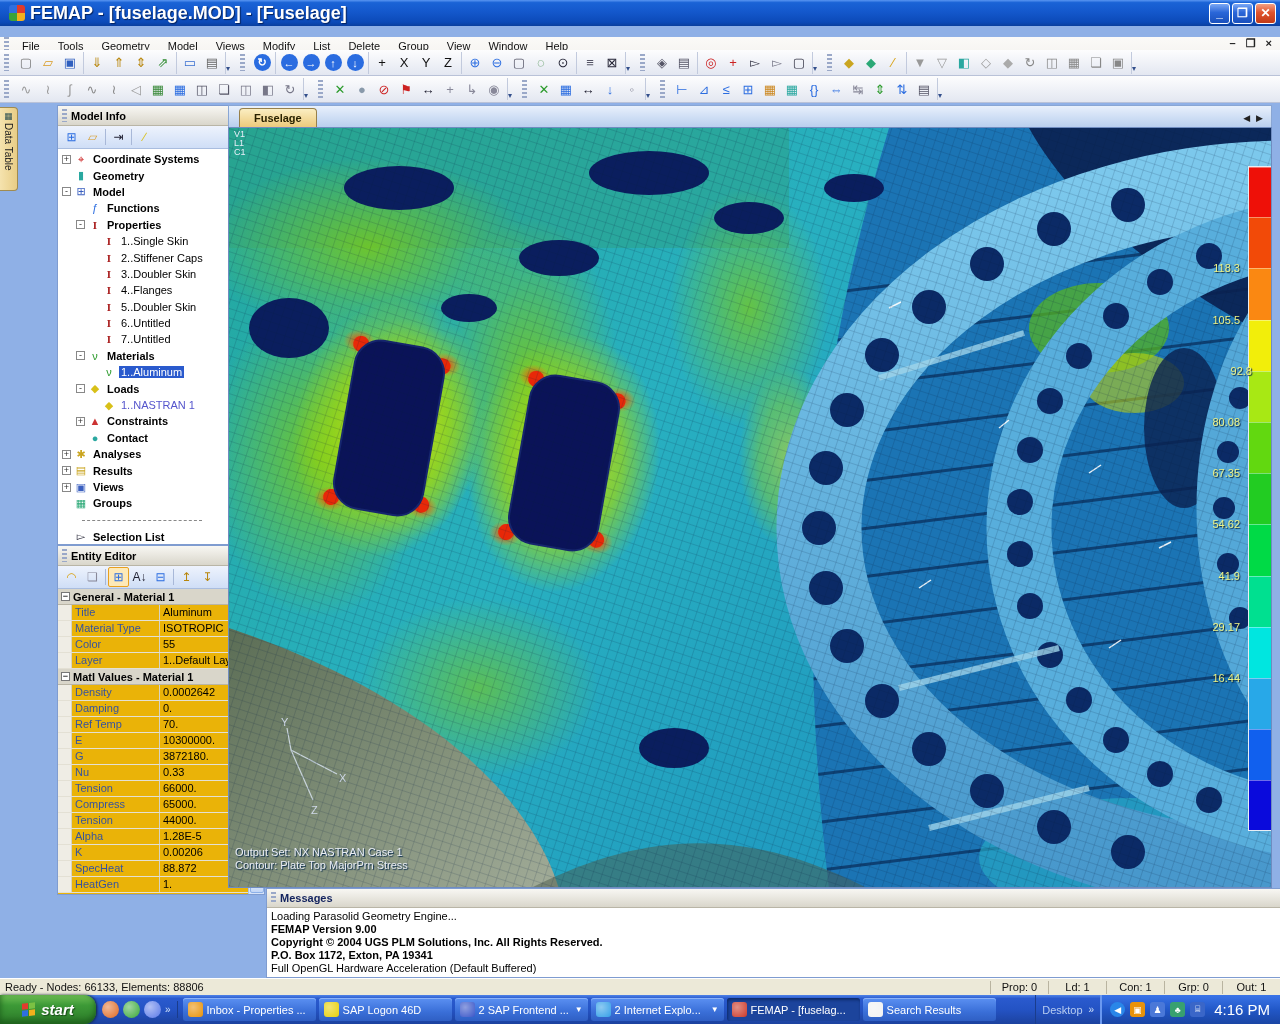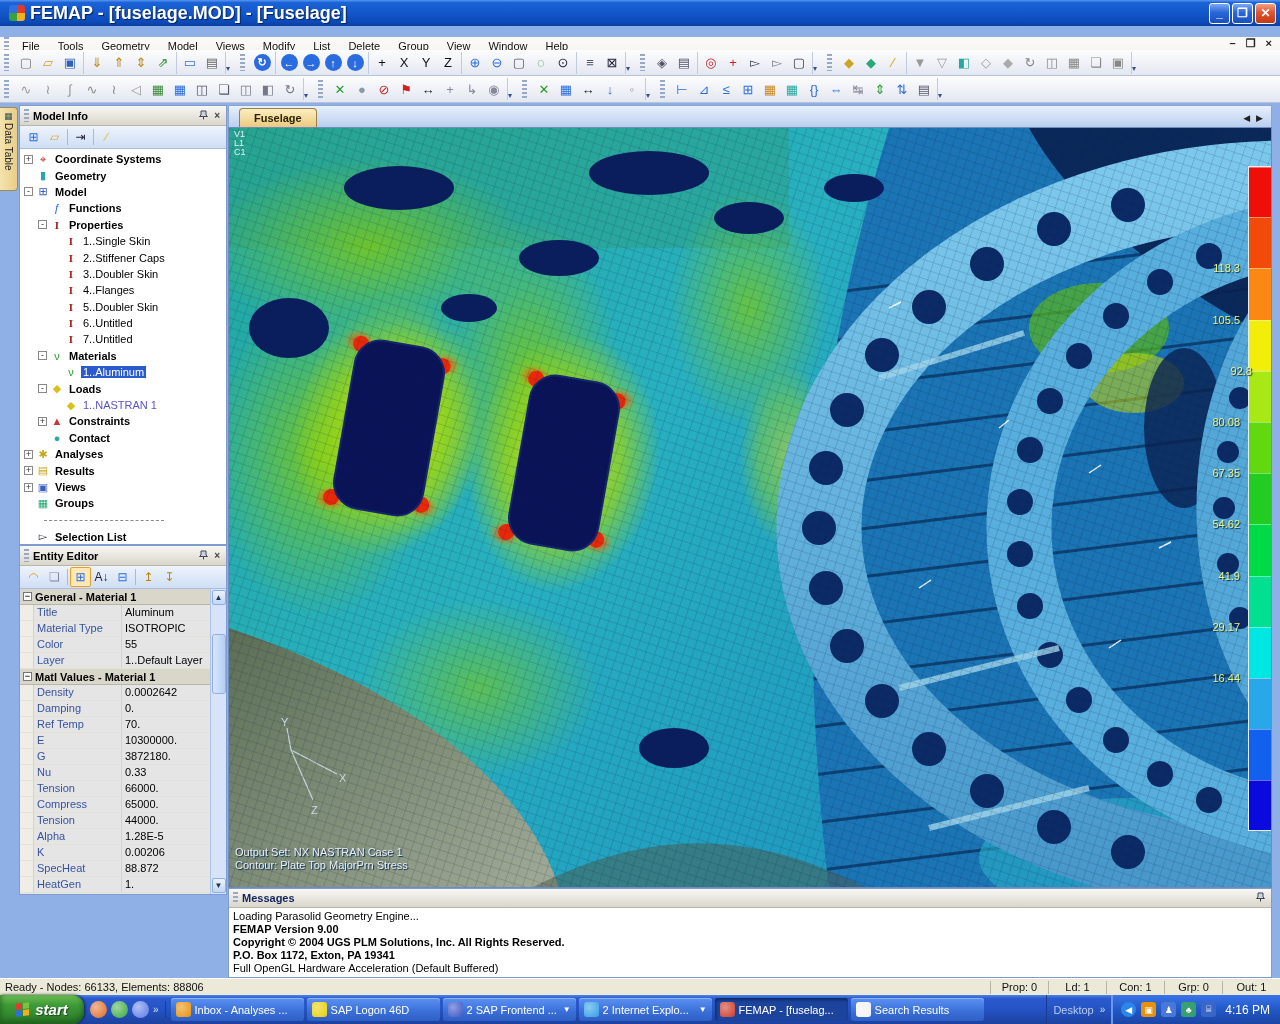--- a/index.html
+++ b/index.html
@@ -33,21 +33,21 @@
   #toolbar1 { top:50px; height:26px; } #toolbar2 { top:76px; height:27px; }
   .tb-bar { display:flex; align-items:center; height:100%; }
   .tb-group { display:flex; align-items:center; padding:0 2px; border-right:1px solid #c2cadd; }
   .tb-btn { width:22px; height:22px; display:flex; align-items:center; justify-content:center;
     font-size:13px; border-radius:2px; }
   .tb-btn .circ { width:17px; height:17px; border-radius:50%; display:flex; align-items:center;
     justify-content:center; color:#fff; font-size:11px; font-weight:bold; }
   .tb-overflow { font-size:8px; color:#34508c; width:10px; align-self:flex-end; padding-bottom:2px; }
 
   
-  .panel { position:absolute; background:#e5e5e5; border:1px solid #7f9cd0; display:flex; flex-direction:column; }
+  .panel { position:absolute; background:#eab308; border:1px solid #7f9cd0; display:flex; flex-direction:column;margin-left:38px; }
   .panel-title { height:20px; background:linear-gradient(180deg,#f8f7f3,#d9d6cb);
     border-bottom:1px solid #b9b5a6; display:flex; align-items:center; font-size:11px; font-weight:bold; }
   .panel-title .t { flex:1; color:#000; }
   .panel-title .pticon { margin-right:6px; color:#444; font-size:10px; }
   .panel-toolbar { height:23px; background:linear-gradient(180deg,#eef3fd,#cfdef6);
     border-bottom:1px solid #a9bddf; display:flex; align-items:center; padding-left:3px; }
   .panel-toolbar .tb-btn { width:21px; height:20px; font-size:12px; }
   .pt-sep { width:1px; height:16px; background:#a8b8d8; margin:0 2px; }
 
   #model-info { left:19px; top:105px; width:208px; height:440px; }
@@ -116,21 +116,21 @@
   
   #statusbar { position:absolute; left:0; top:978px; width:1280px; height:17px; background:#ece9d8;
     border-top:1px solid #fff; display:flex; align-items:center; font-size:11px; color:#111; }
   #status-left { flex:1; padding-left:5px; }
   .status-field { width:58px; text-align:center; border-left:1px solid #b9b4a0; height:13px; line-height:13px; }
 
   
   #taskbar { position:absolute; left:0; top:995px; width:1280px; height:29px;
     background:linear-gradient(180deg,#4f83e8 0%,#2a5ace 12%,#2453c4 50%,#1c429f 100%);
     display:flex; align-items:center; }
-  #start-btn { width:84px; height:29px; border-radius:0 12px 12px 0;
+  #start-btn { width:96px; height:29px; border-radius:0 12px 12px 0;
     background:linear-gradient(180deg,#6fbf55 0%,#3d9a37 35%,#2e7f2b 90%);
     box-shadow:inset 0 -3px 6px #1c5c1a, 1px 0 3px #123; display:flex; align-items:center; justify-content:center; gap:5px; }
   #start-flag { width:14px; height:14px; transform:skewY(-6deg); display:grid;
     grid-template-columns:6px 6px; grid-template-rows:6px 6px; gap:1px; }
   #start-flag i { display:block; } 
   #start-label { color:#fff; font-size:15px; font-weight:bold; font-style:italic; text-shadow:1px 1px 1px #1a4a18; }
   #quick-launch { display:flex; align-items:center; gap:4px; padding:0 6px; border-right:1px solid #1a3c8c; }
   .ql-ico { width:17px; height:17px; border-radius:50%; }
   .chev { color:#cfe0f8; font-size:10px; }
   #tasks { display:flex; gap:3px; padding-left:5px; }
@@ -140,21 +140,21 @@
   .task-btn.active { background:#1c449c; box-shadow:inset 1px 2px 3px #0d2a6a; }
   .task-btn .tlabel { overflow:hidden; white-space:nowrap; text-overflow:ellipsis; flex:1; }
   .task-ico { width:15px; height:15px; border-radius:3px; flex:none; }
   .task-dd { font-size:8px; }
   #desktop-band { margin-left:auto; display:flex; align-items:center; gap:6px; padding:0 6px;
     border-left:1px solid #1a3c8c; color:#b8cdf0; font-size:11px; height:100%; }
   #tray { display:flex; align-items:center; gap:5px; height:100%; padding:0 10px 0 8px;
     background:linear-gradient(180deg,#3a74e8,#2258c8 50%,#1a45a4); border-left:2px solid #6a98f0; }
   .tray-ico { width:15px; height:15px; border-radius:3px; display:flex; align-items:center;
     justify-content:center; color:#fff; font-size:9px; }
-  #tray-time { color:#fff; font-size:12px; margin-left:4px; }
+  #tray-time { color:#fff; font-size:15px; margin-left:4px; }
 </style>
 </head>
 <body>
 
 <div id="app">
 
   <div id="titlebar">
     <div id="app-icon"></div>
     <div id="title-text">FEMAP - [fuselage.MOD] - [Fuselage]</div>
     <div class="win-btn">_</div>
@@ -896,21 +896,21 @@
     </div>
     <div id="quick-launch">
         <div class="ql-ico" style="background: radial-gradient(circle at 35% 35%, rgba(255, 255, 255, 0.533), transparent), rgb(224, 104, 32);"></div>
         <div class="ql-ico" style="background: radial-gradient(circle at 35% 35%, rgba(255, 255, 255, 0.533), transparent), rgb(56, 168, 56);"></div>
         <div class="ql-ico" style="background: radial-gradient(circle at 35% 35%, rgba(255, 255, 255, 0.533), transparent), rgb(88, 120, 232);"></div>
         <span class="chev">»</span>
       </div>
     <div id="tasks">
         <div class="task-btn">
           <span class="task-ico" style="background: radial-gradient(circle at 35% 35%, rgba(255, 255, 255, 0.44), transparent), rgb(232, 146, 10);"></span>
-          <span class="tlabel">Inbox - Analyses ...</span>
+          <span class="tlabel">Inbox - Properties ...</span>
         </div>
         <div class="task-btn">
           <span class="task-ico" style="background: radial-gradient(circle at 35% 35%, rgba(255, 255, 255, 0.44), transparent), rgb(232, 208, 10);"></span>
           <span class="tlabel">SAP Logon 46D</span>
         </div>
         <div class="task-btn">
           <span class="task-ico" style="background: radial-gradient(circle at 35% 35%, rgba(255, 255, 255, 0.44), transparent), rgb(58, 86, 200);"></span>
           <span class="tlabel">2 SAP Frontend ...</span>
           <span class="task-dd">▼</span>
         </div>

